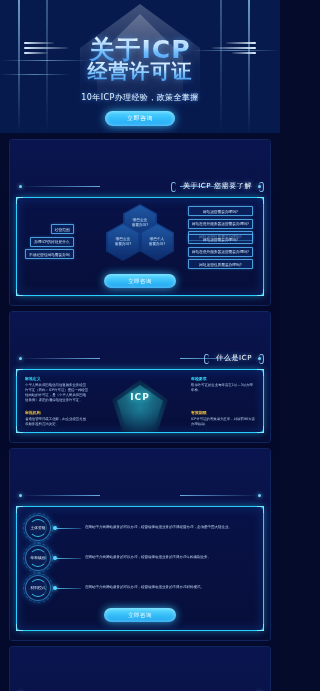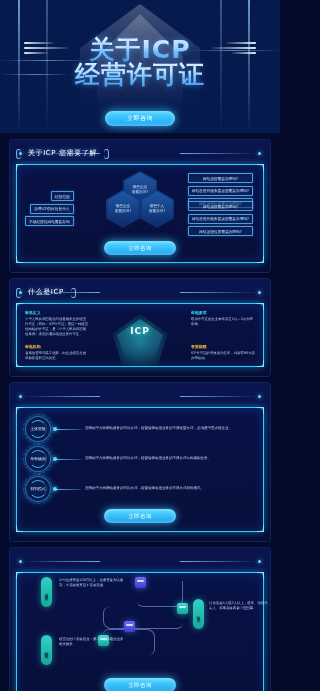--- a/index.html
+++ b/index.html
@@ -55,21 +55,21 @@
   .wing i:nth-child(3){ top:12px; width:24px;}
 
   .b-title1, .b-title2 {
     position:absolute; left:0; right:0; text-align:center;
     font-weight:bold; letter-spacing:1px; white-space:nowrap;
     background:linear-gradient(180deg,#ffffff 0%,#dff2ff 42%,#7fc8ff 58%,#2e7fe0 100%);
     -webkit-background-clip:text; background-clip:text; color:transparent;
     text-shadow:0 0 6px rgba(80,170,255,.55);
   }
   .b-title1 { top:33px; font-size:25px; }
-  .b-title2 { top:58px; font-size:25px; }
+  .b-title2 { top:58px; font-size:20px; }
   .b-sub {
     position:absolute; top:92px; left:0; right:0; text-align:center;
     color:#eaf6ff; font-size:8px; letter-spacing:.4px;
     text-shadow:0 0 4px rgba(60,150,255,.9);
   }
   .b-btn {
     position:absolute; top:111px; left:50%; transform:translateX(-50%);
     width:70px; height:15px; border-radius:9px;
     background:linear-gradient(180deg,#4fd6ff,#1ea6f5);
     box-shadow:0 0 10px rgba(60,200,255,.85), inset 0 0 4px rgba(255,255,255,.5);
@@ -78,21 +78,21 @@
   }
 
   
   .section {
     position:relative; margin:7px 10px 0 10px;
     background:linear-gradient(180deg,#0a1550 0%,#081140 60%,#070e36 100%);
     border-radius:3px;
     box-shadow:0 0 0 1px rgba(40,90,190,.35);
     padding:7px 6px 9px 6px;
   }
-  .sec-head { position:relative; height:12px; display:flex; align-items:center; justify-content:flex-start; }
+  .sec-head { position:relative; height:12px; display:flex; align-items:center; justify-content:flex-end;margin-top:33px; }
   .sec-head .line { position:absolute; top:6px; height:1px;
     background:linear-gradient(90deg,rgba(80,170,255,0),rgba(120,200,255,.85)); width:78px; }
   .sec-head .line.l{ left:6px; }
   .sec-head .line.r{ right:6px; transform:scaleX(-1); }
   .sec-head .dot{ position:absolute; top:4.5px; width:3px;height:3px;border-radius:50%;
     background:#6fd3ff; box-shadow:0 0 4px #6fd3ff;}
   .sec-head .dot.l{left:3px;} .sec-head .dot.r{right:3px;}
   .sec-title {
     position:relative; color:#ffffff; font-size:7px; letter-spacing:.6px;
     padding:0 12px; text-shadow:0 0 5px rgba(110,200,255,.8);
@@ -254,20 +254,21 @@
         <i></i>
       </div>
     <div class="wing r">
         <i></i>
         <i></i>
         <i></i>
       </div>
 
     <div class="b-title1">关于ICP</div>
     <div class="b-title2">经营许可证</div>
+    <div class="b-sub">10年ICP办理经验，政策全掌握</div>
     <div class="b-btn">立即咨询</div>
   </div>
 
   <div class="section">
     <div class="sec-head">
       <span class="line l"></span>
       <span class="line r"></span>
       <span class="dot l"></span>
       <span class="dot r"></span>
       <span class="sec-title">关于ICP 您需要了解</span>

